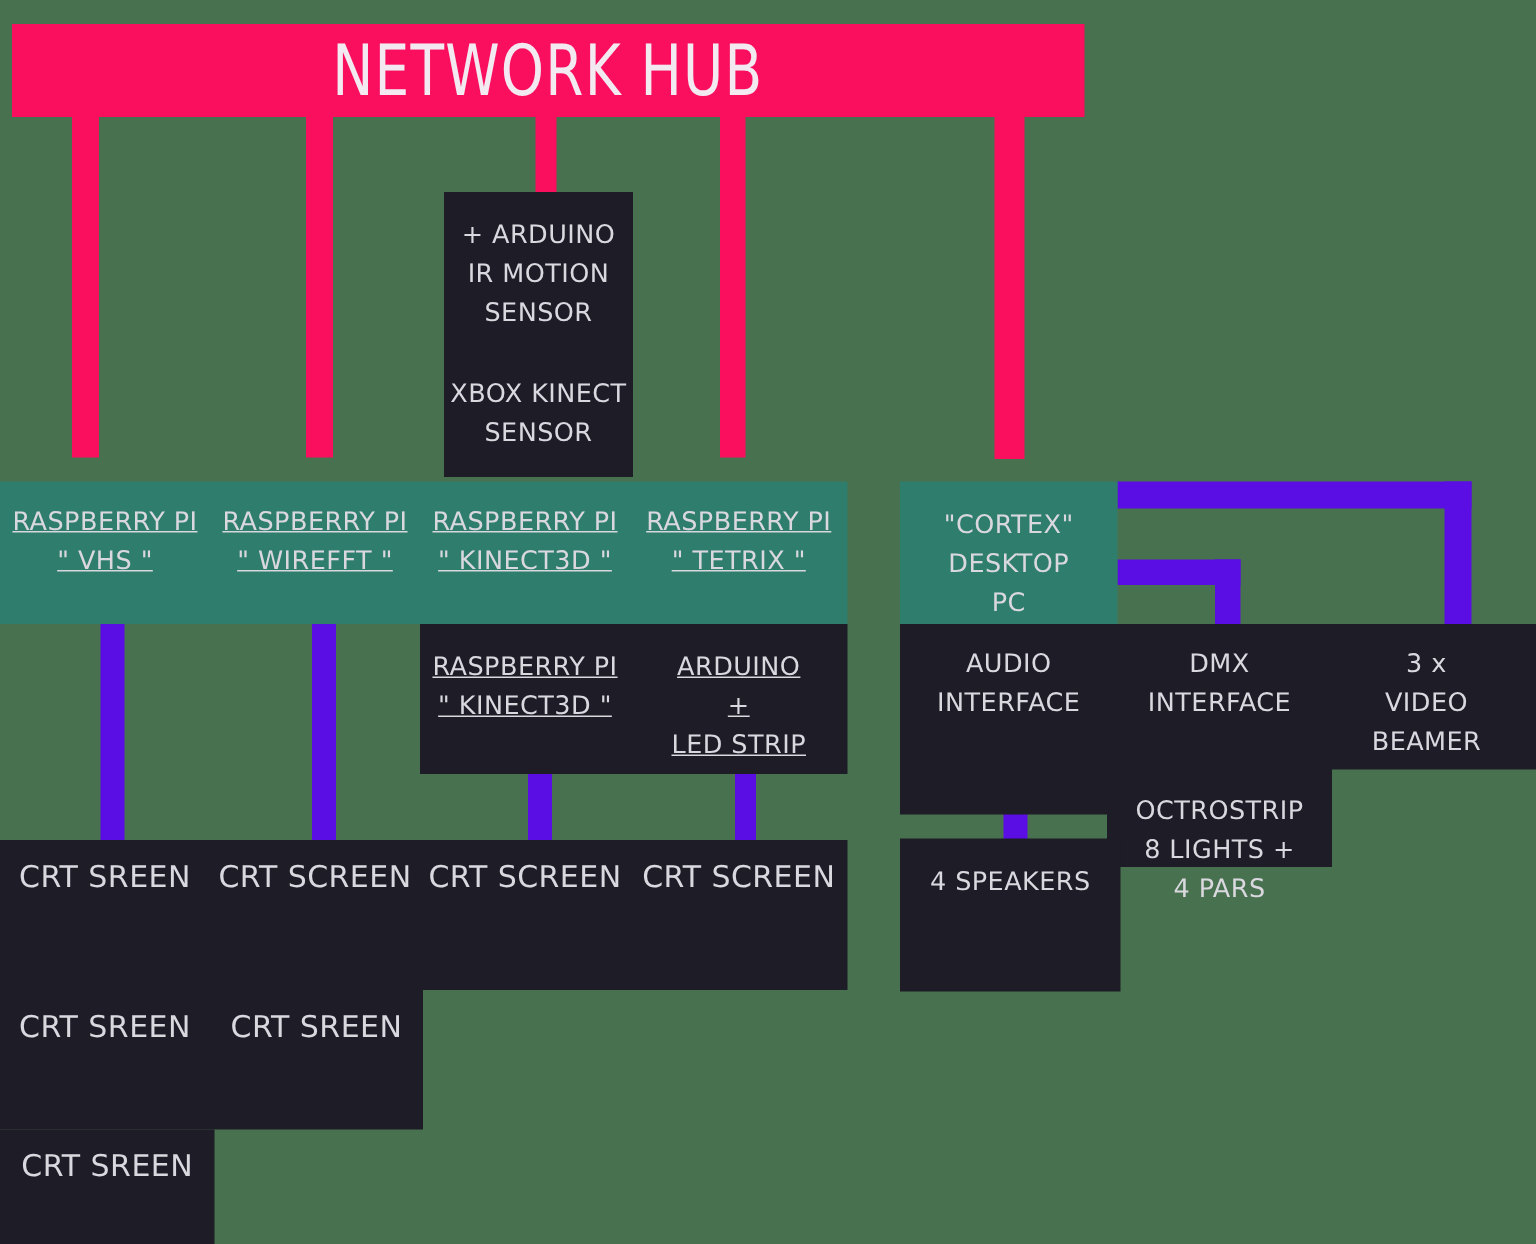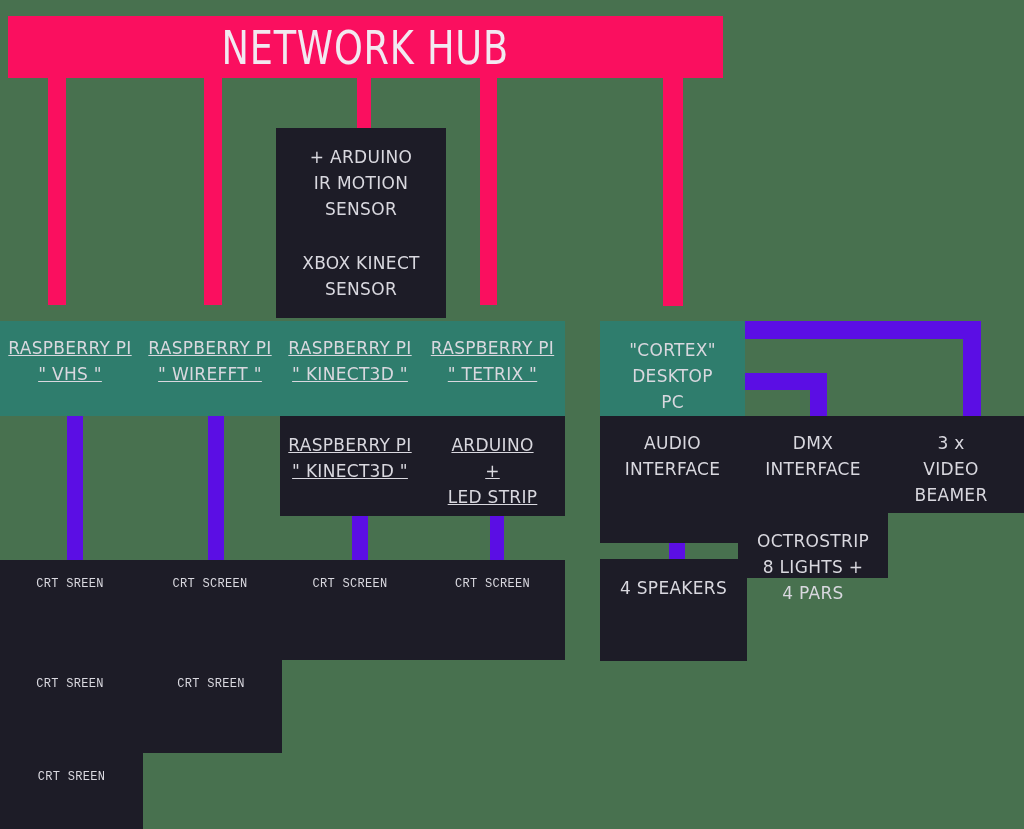--- a/index.html
+++ b/index.html
@@ -20,21 +20,21 @@
   }
   
   .pink-line{position:absolute;background:#FA0F5F;z-index:1;}
   .purple-line{position:absolute;background:#5B0EE4;z-index:1;}
   
   .dark-box{position:absolute;background:#1D1C27;z-index:2;}
   .teal-box{position:absolute;background:#2F7D6D;z-index:2;}
   .box-text{color:#D9D8DF;font-size:17px;line-height:26px;letter-spacing:.3px;text-align:center;}
   .cells{display:flex;height:100%;}
   .cell{padding-top:14px;text-decoration:underline;}
-  .crt-label{font-size:12px;line-height:24px;padding-top:12px;font-family:Liberation Mono, monospace;}
+  .crt-label{font-size:20px;line-height:24px;padding-top:12px;}
   
   .w140{width:140px;}.w142{width:142px;}.w145{width:145px;}.w143{width:143px;}
   
   .sensor-p1{padding-top:16px;}
   .sensor-p2{margin-top:28px;}
   
   .dmx-sub{position:absolute;left:0;top:112px;width:100%;}
 </style>
 </head>
 <body>
@@ -44,21 +44,21 @@
   <div class="banner">
     <span class="banner-title">NETWORK HUB</span>
   </div>
 
   <div class="pink-line" style="left:48px;top:62px;width:18px;height:227px"></div>
   <div class="pink-line" style="left:204px;top:62px;width:18px;height:227px"></div>
   <div class="pink-line" style="left:357px;top:62px;width:14px;height:52px"></div>
   <div class="pink-line" style="left:480px;top:62px;width:17px;height:227px"></div>
   <div class="pink-line" style="left:663px;top:62px;width:20px;height:228px"></div>
 
-  <div class="dark-box box-text" style="left:276px;top:112px;width:170px;height:190px">
+  <div class="dark-box box-text" style="left:296px;top:112px;width:126px;height:190px">
     <div class="sensor-p1">
       <div>+ ARDUINO</div>
       <div>IR MOTION</div>
       <div>SENSOR</div>
     </div>
     <div class="sensor-p2">
       <div>XBOX KINECT</div>
       <div>SENSOR</div>
     </div>
   </div>

